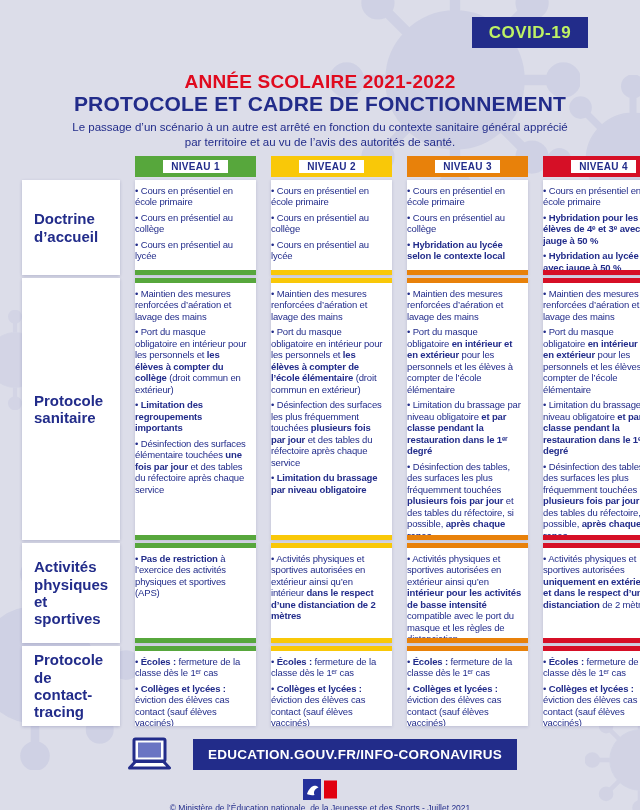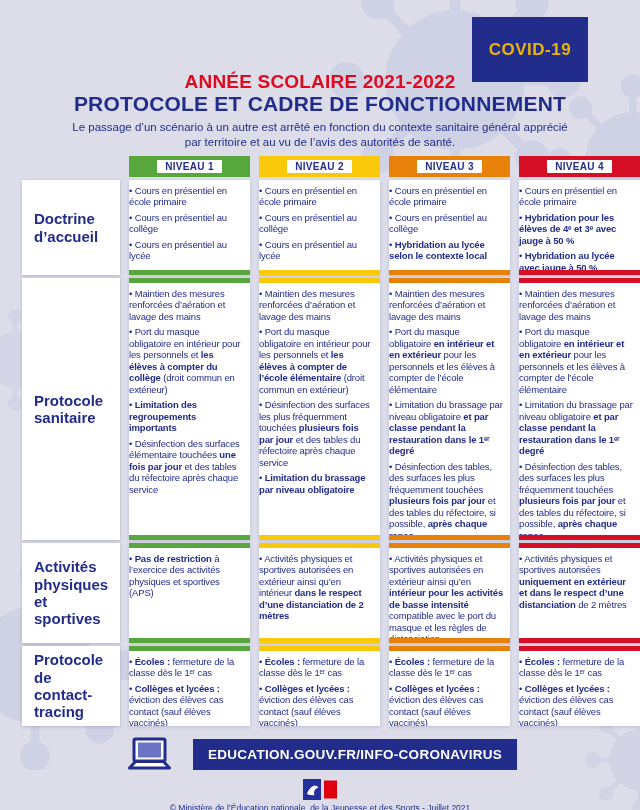--- a/index.html
+++ b/index.html
@@ -8,36 +8,36 @@
     background:var(--c-background,#dcdde9);
     font-family:"Liberation Sans",sans-serif;
     color:var(--c-navy,#222c8a);
   }
   
   .virus{position:absolute;z-index:0;opacity:.55;}
   .virus .vs{fill:var(--c-watermark,#c6c9e0);stroke:var(--c-watermark,#c6c9e0);}
 
   
   .badge{
-    position:absolute;top:17px;right:52px;width:116px;height:65px;z-index:2;
-    background:var(--c-navy,#222c8a);color:#eab308;font-weight:bold;font-size:17px;
+    position:absolute;top:17px;right:52px;width:116px;height:31px;z-index:2;
+    background:var(--c-navy,#222c8a);color:#bef264;font-weight:bold;font-size:17px;
     letter-spacing:.5px;display:flex;align-items:center;justify-content:center;
   }
   .titles{position:relative;z-index:1;padding-top:72px;text-align:center;}
   .title-red{font-size:19px;font-weight:bold;color:var(--c-title-red,#e00a1e);line-height:20px;letter-spacing:.2px;}
   .title-navy{font-size:21px;font-weight:bold;color:var(--c-navy,#222c8a);line-height:23px;letter-spacing:.2px;}
   .subtitle{font-size:11.5px;line-height:15px;margin:5px auto 0;max-width:500px;color:var(--c-navy,#222c8a);}
 
   
   .grid{
     position:relative;z-index:1;
     display:grid;
     grid-template-columns:98px 121px 121px 121px 121px;
     grid-template-rows:21px 95px 262px 100px 80px;
-    gap:3px 9px;
+    gap:3px 15px;
     margin:6px 8px 0 22px;
   }
   .lvl{display:flex;align-items:center;justify-content:center;}
   .lvl span{
     background:#fff;color:var(--c-navy,#222c8a);font-weight:bold;font-size:10px;
     padding:1px 8px;letter-spacing:.3px;white-space:nowrap;
   }
   .bg-green{background:var(--c-green,#57a73c);}
   .bg-yellow{background:var(--c-yellow,#f9c808);}
   .bg-orange{background:var(--c-orange,#e8810a);}

